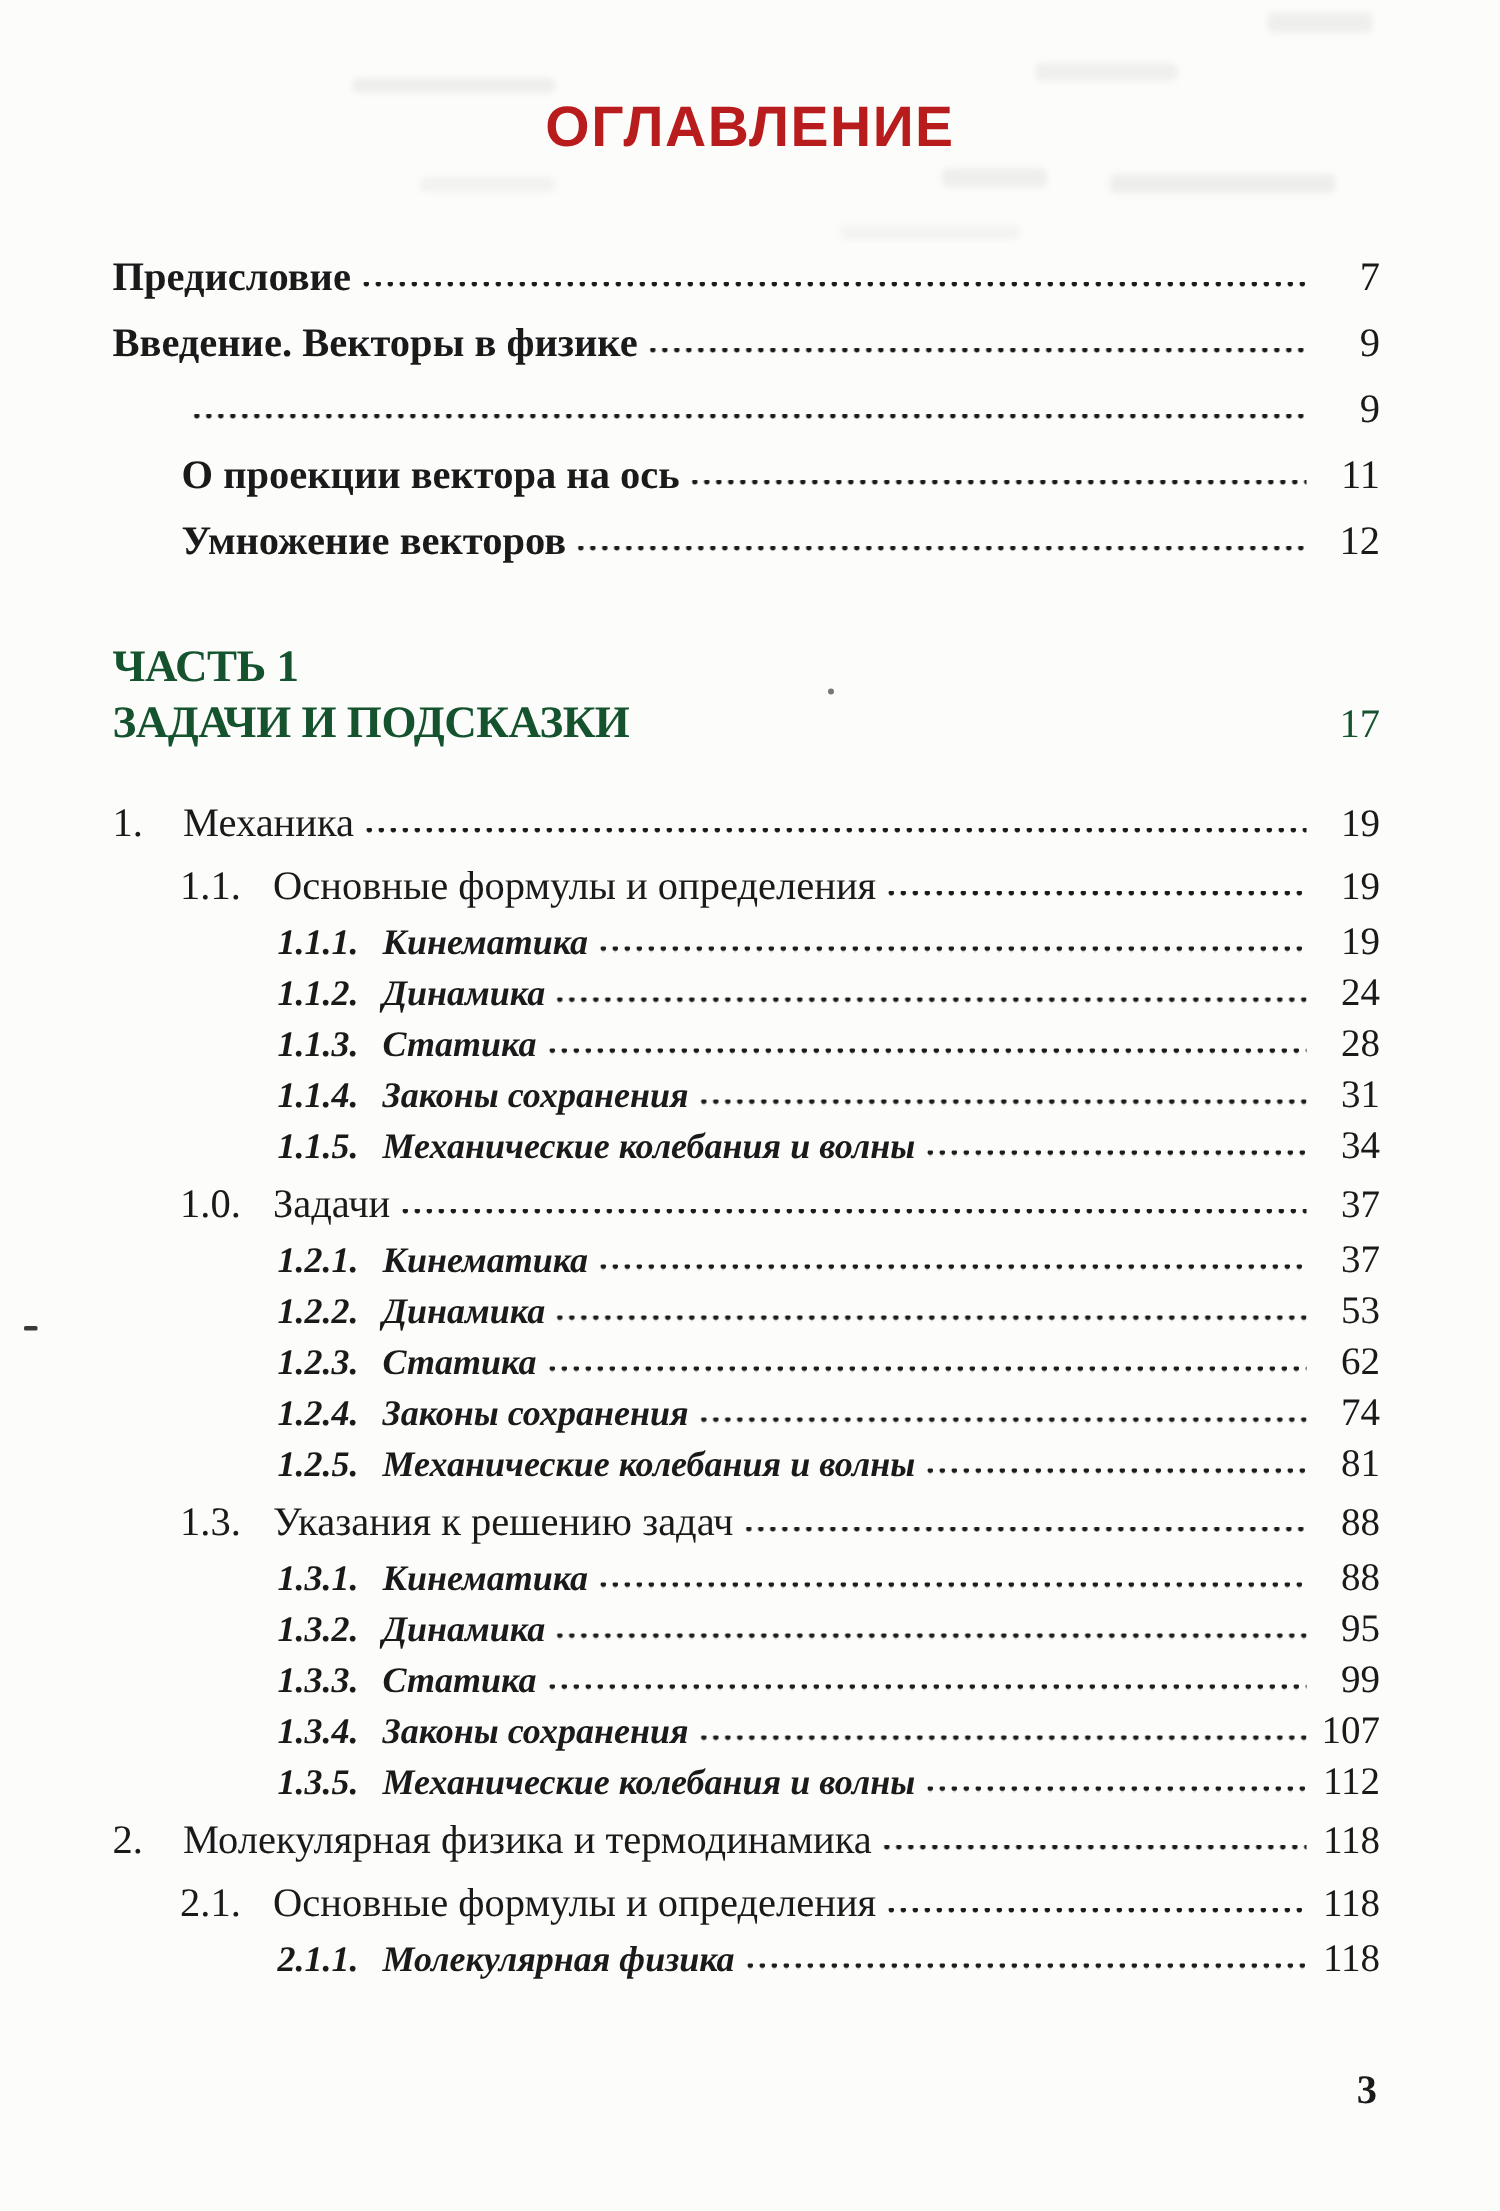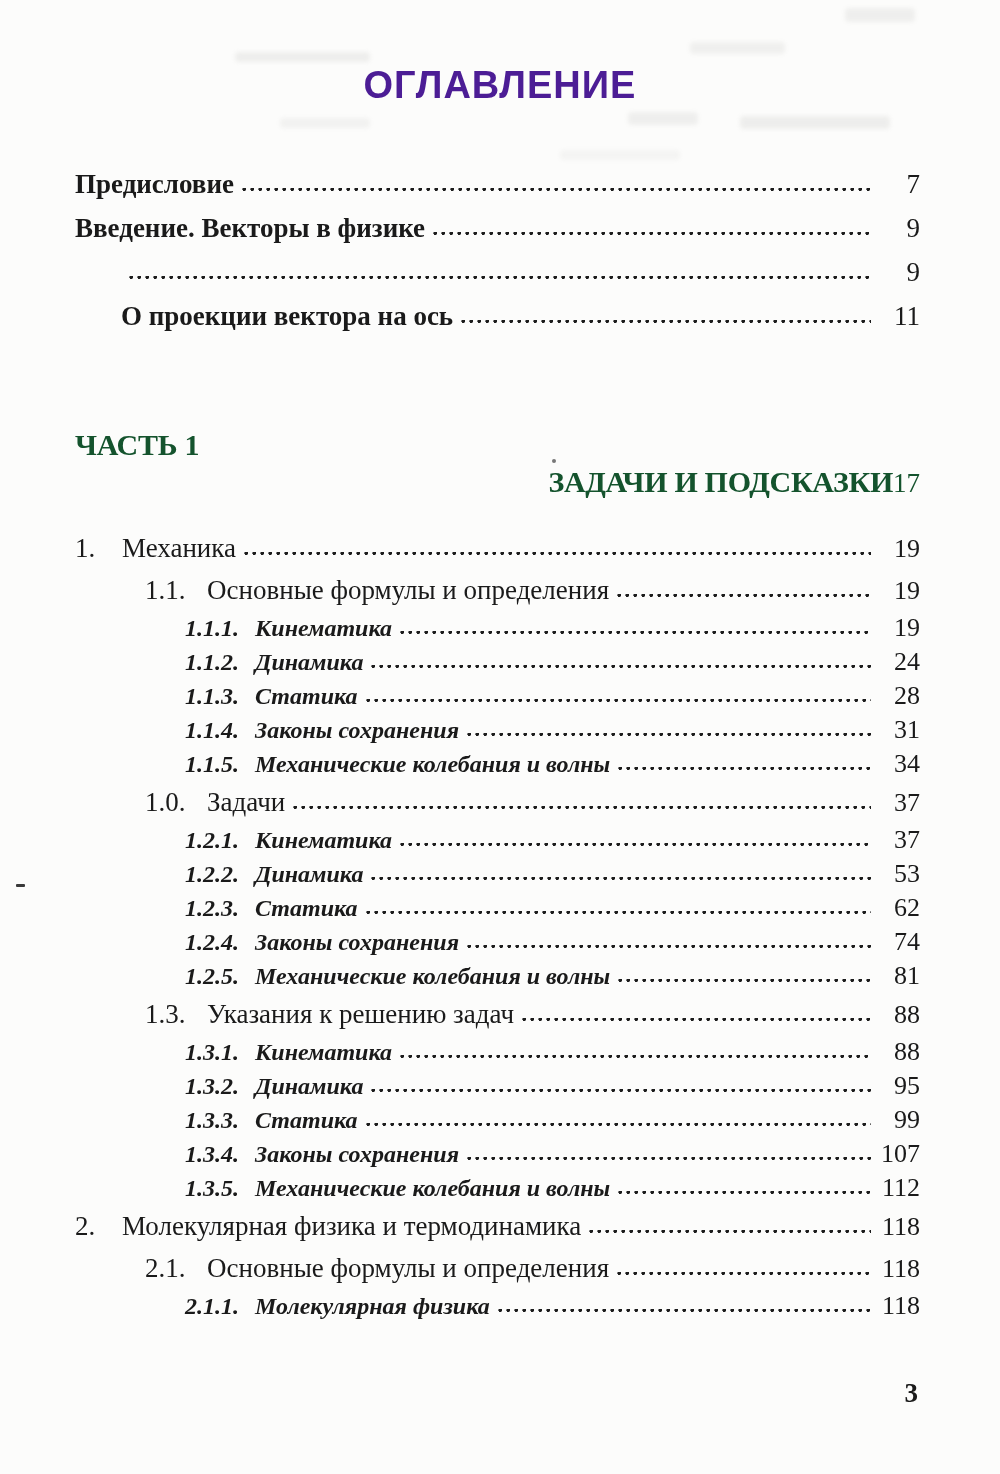--- a/index.html
+++ b/index.html
@@ -16,21 +16,21 @@
   
   .doc-title {
     position: absolute;
     top: 64px; left: 0; right: 0;
     margin: 0;
     text-align: center;
     font-family: "Liberation Sans", sans-serif;
     font-weight: 700;
     font-size: 38px;
     letter-spacing: 1px;
-    color: #4c1d95;
+    color: #b91c1c;
   }
   
   .toc-body { position: absolute; left: 75px; right: 80px; }
   .toc-row { display: flex; align-items: baseline; white-space: nowrap; }
   .toc-row .num   { flex: none; }
   .toc-row .label { flex: none; }
   .toc-row .dots {
     flex: 1 1 auto;
     height: 5px;
     margin: 0 3px 0 8px;
@@ -49,28 +49,28 @@
   .part-header {
     position: absolute;
     left: 75px; right: 80px; top: 426px;
     font-size: 30px;
     font-weight: 700;
     line-height: 37px;
     letter-spacing: -0.3px;
     color: #14532d;
   }
   .part-title-row { display: flex; align-items: baseline; }
-  .part-title-row .part-title { flex: 1 1 auto; text-align: right; }
+  .part-title-row .part-title { flex: 1 1 auto; }
   .part-title-row .part-pg { flex: none; font-weight: 400; font-size: 27px; letter-spacing: 0; }
   
   #main-list { top: 527px; }
   #main-list .toc-row { font-size: 27px; }
   #main-list .toc-row.lvl0 { height: 42px; line-height: 42px; }
   #main-list .toc-row.lvl0 .num { width: 47px; }
-  #main-list .toc-row.lvl1 { height: 42px; line-height: 42px; margin-left: 70px; justify-content: flex-end; }
+  #main-list .toc-row.lvl1 { height: 42px; line-height: 42px; margin-left: 45px; justify-content: flex-end; }
   #main-list .toc-row.lvl1 .num { width: 62px; }
   #main-list .toc-row.lvl2 {
     height: 34px; line-height: 34px;
     margin-left: 110px;
     font-size: 24px;
     font-style: italic;
     font-weight: 700;
   }
   #main-list .toc-row.lvl2 .num { width: 70px; }
   
@@ -128,20 +128,25 @@
       </div>
       <div class="toc-row lvl1">
         <span class="dots"></span>
         <span class="pg">9</span>
       </div>
       <div class="toc-row lvl1">
         <span class="label">О проекции вектора на ось</span>
         <span class="dots"></span>
         <span class="pg">11</span>
       </div>
+      <div class="toc-row lvl1">
+        <span class="label">Умножение векторов</span>
+        <span class="dots"></span>
+        <span class="pg">12</span>
+      </div>
     </div>
 
   <div class="part-header">
     <div class="part-kicker">ЧАСТЬ 1</div>
     <div class="part-title-row">
       <span class="part-title">ЗАДАЧИ И ПОДСКАЗКИ</span>
       <span class="part-pg">17</span>
     </div>
   </div>
 

